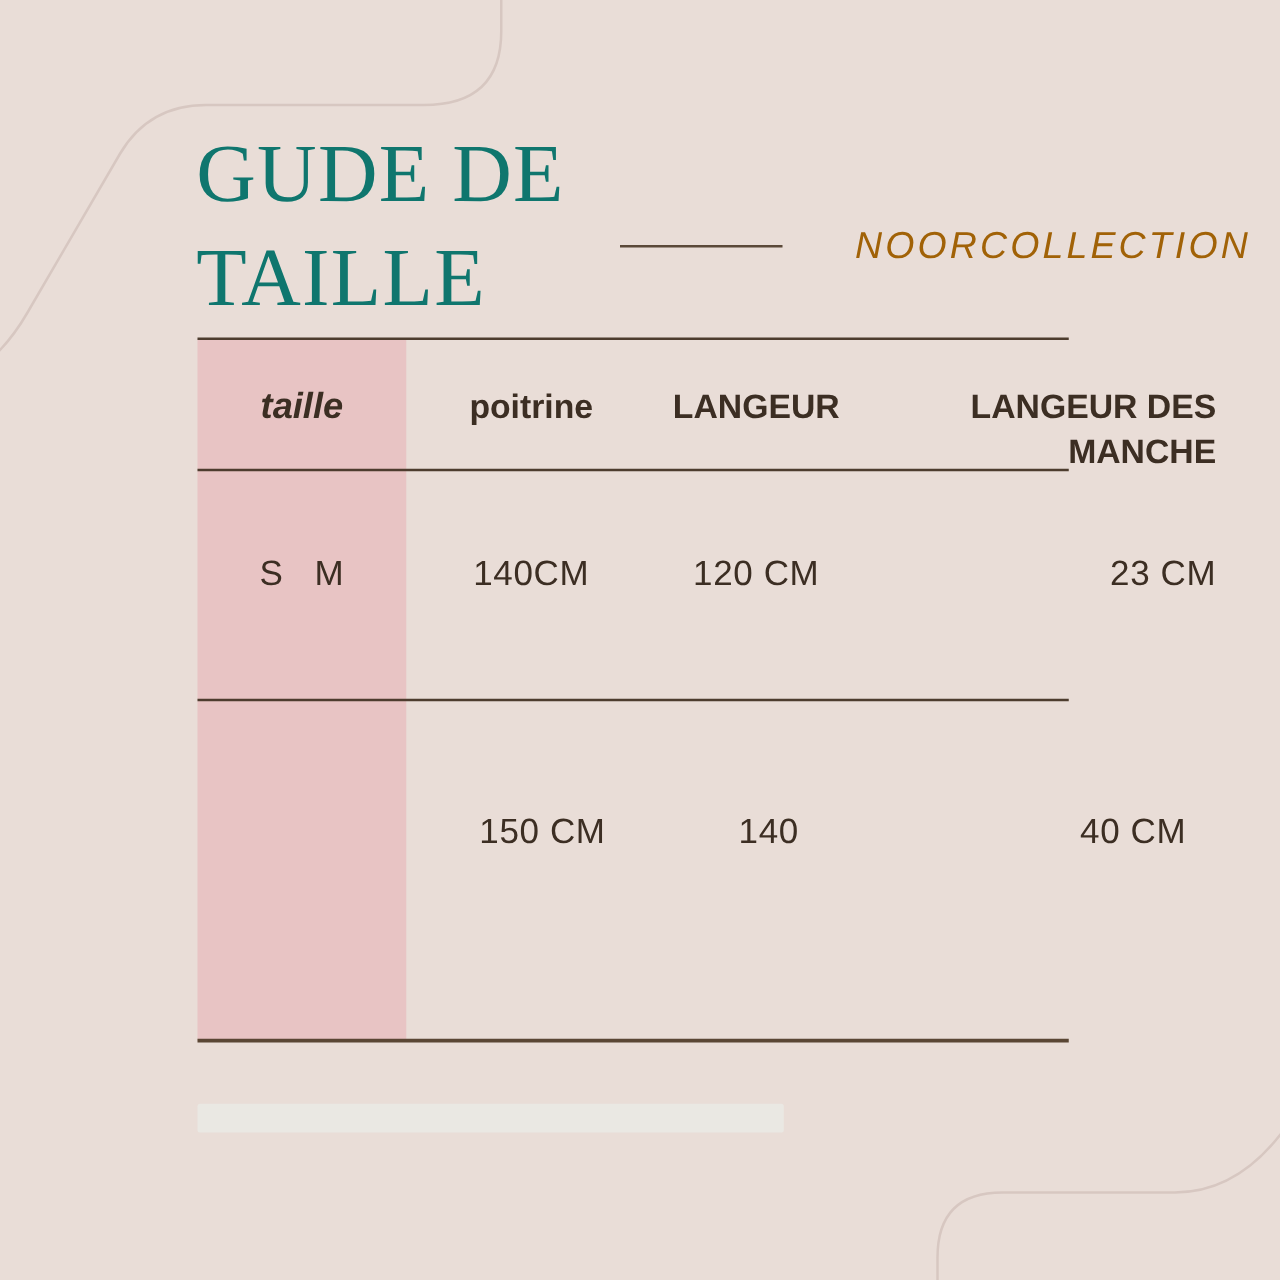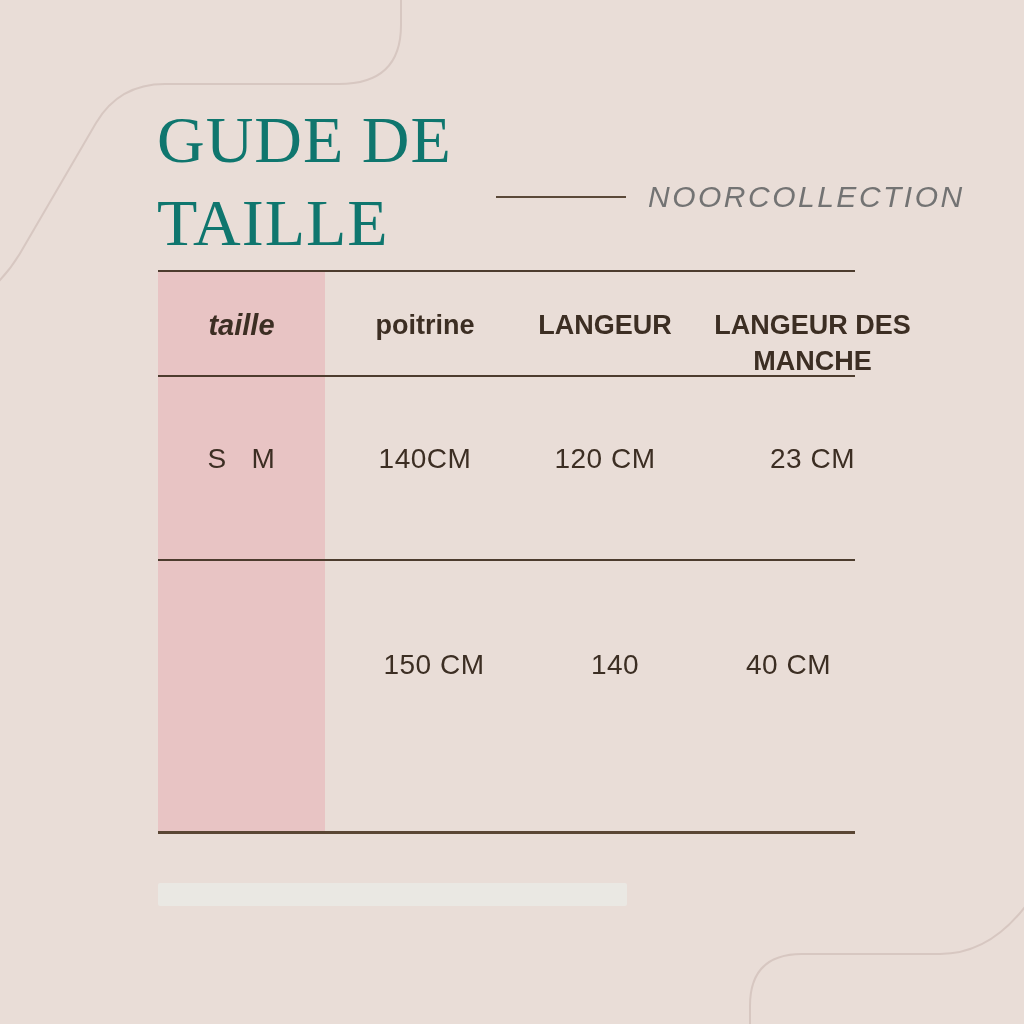--- a/index.html
+++ b/index.html
@@ -25,41 +25,41 @@
   }
   .title .tline{display:block;}
 
   .brand-row{
     position:absolute;left:496px;top:180px;height:34px;
     display:flex;align-items:center;gap:22px;
   }
   .brand-line{width:130px;height:2px;background:#5b4939;}
   .brand-text{
     font-style:italic;font-size:30px;letter-spacing:2.5px;
-    color:#737373;line-height:34px;white-space:pre;
+    color:#a16207;line-height:34px;white-space:pre;margin-left:36px;
   }
 
   .pink-col{
     position:absolute;left:158px;top:271px;width:167px;height:562px;
     background:#e8c4c4;
   }
   .hline{position:absolute;left:158px;width:697px;background:#4d3c2e;}
   .hline.l1{top:270px;height:2px;}
   .hline.l2{top:375px;height:2px;}
   .hline.l3{top:559px;height:2px;}
   .hline.l4{top:831px;height:3px;background:#5a4634;}
 
   .cell{
     position:absolute;text-align:center;white-space:pre;
     color:#3c2e23;
   }
   .c0{left:158px;width:167px;}
   .c1{left:335px;width:180px;}
   .c2{left:512px;width:186px;}
-  .c3{left:690px;width:245px;}
+  .c3{left:728px;width:245px;text-align:right;}
   .hdr{top:307px;line-height:36px;font-weight:700;font-size:27px;}
   .hdr.c3{white-space:normal;}
   .hdr-taille{font-style:italic;font-size:29px;}
   .r0{top:441px;line-height:36px;font-size:28px;font-weight:500;letter-spacing:0.5px;}
   .r1{top:647px;line-height:36px;font-size:28px;font-weight:500;letter-spacing:0.5px;}
   .r1.c1{transform:translateX(9px);}
   .r1.c2{transform:translateX(10px);}
   .r1.c3{transform:translateX(-24px);}
 
   .footer-bar{

